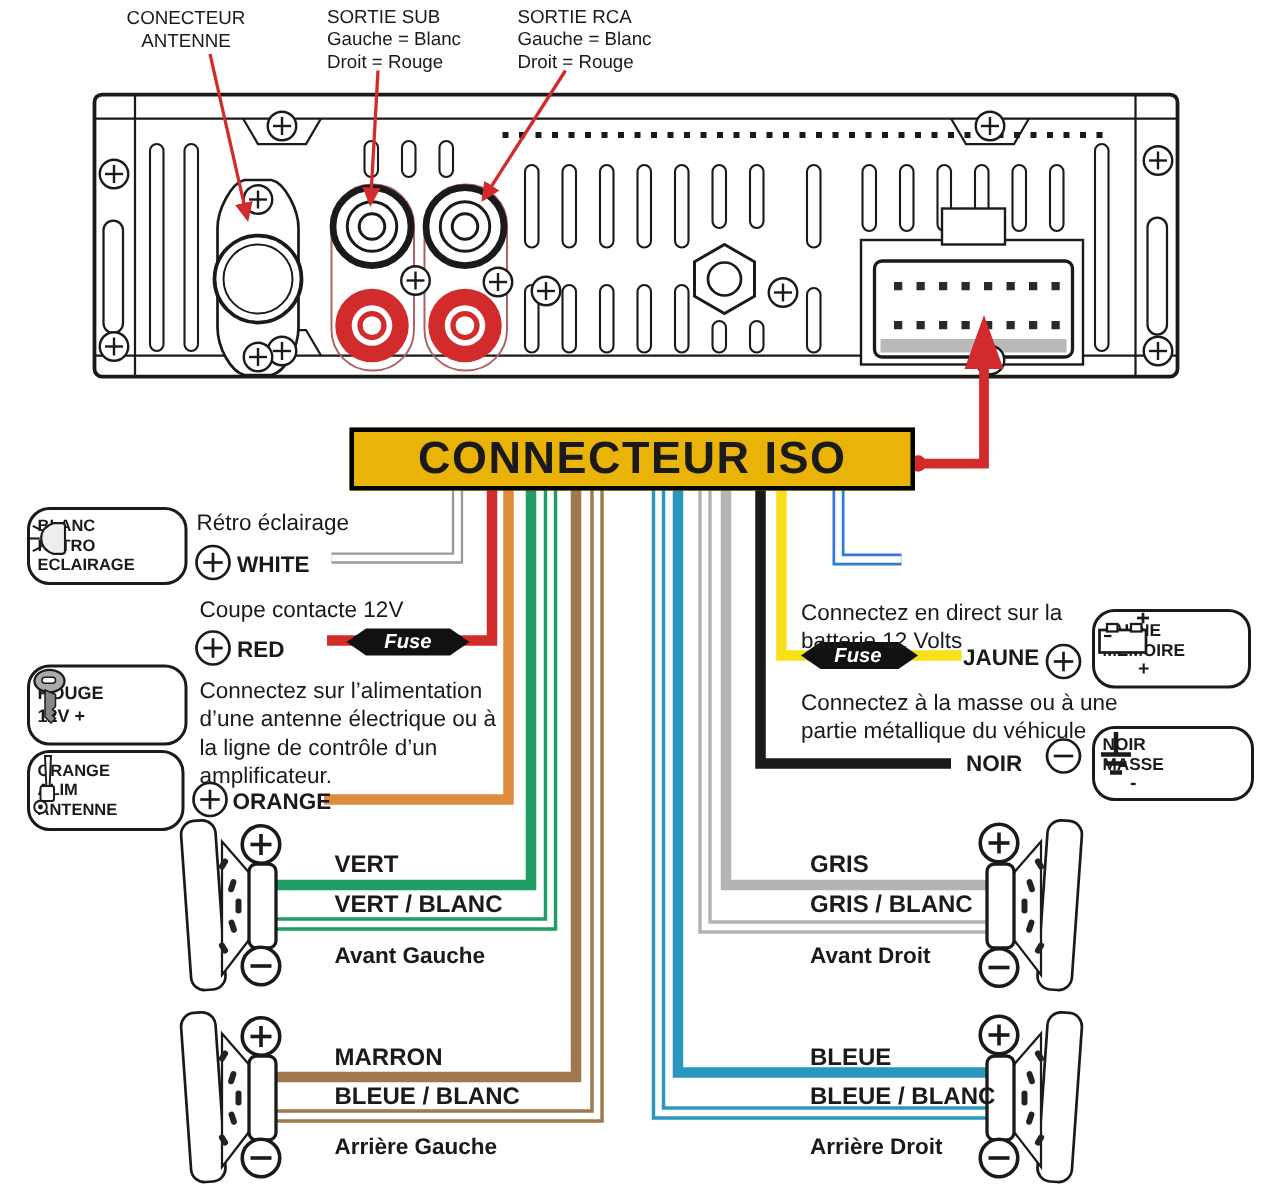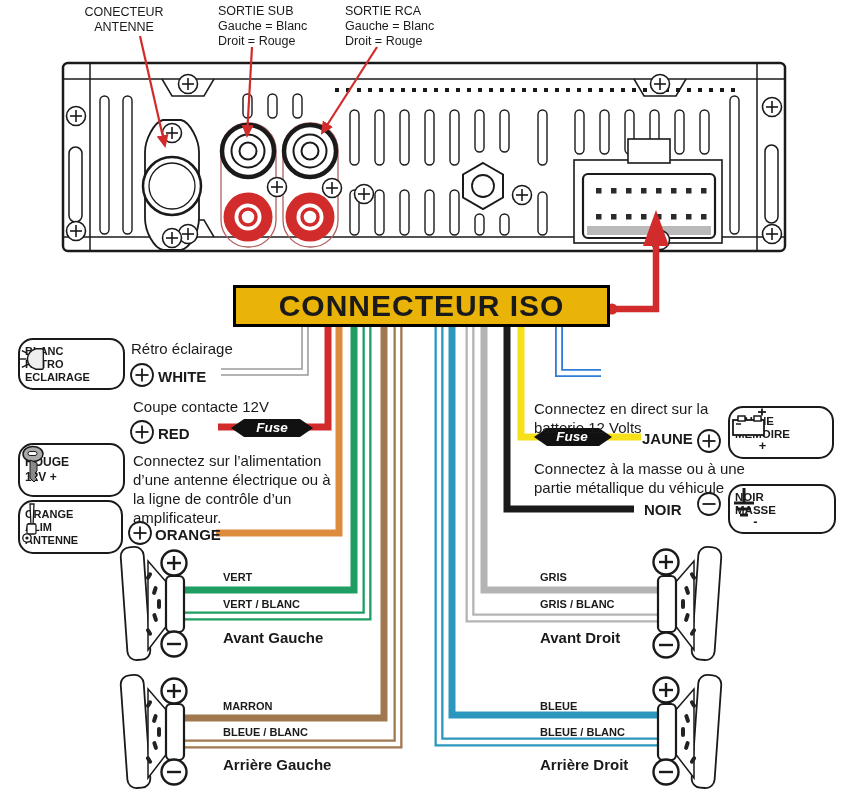--- a/index.html
+++ b/index.html
@@ -2,21 +2,21 @@
 <html style="--c-red: #d22b2b; --c-orange: #dd8c3e; --c-green: #1f9d63; --c-brown: #a0784f; --c-blue: #2b97be; --c-gray: #b4b4b4; --c-black_wire: #1a1a1a; --c-yellow: #f6e01a; --c-blue_white: #2f7bd6; --c-white_wire_outline: #9a9a9a; --c-arrow: #d22b2b;"><head>
 <meta charset="utf-8">
 <style>
   html,body{margin:0;padding:0;background:#fff;}
   .canvas{position:relative;width:852px;height:796px;background:#fff;overflow:hidden;
           font-family:"Liberation Sans",sans-serif;color:#1a1a1a;}
   svg{position:absolute;left:0;top:0;}
   .txt{position:absolute;white-space:pre-line;}
   .fs12{font-size:12.5px;line-height:15px;}
   .fs15{font-size:15px;line-height:19px;}
-  .fs14{font-size:11px;line-height:16px;}
+  .fs14{font-size:16px;line-height:16px;}
   .b{font-weight:bold;}
   .iso-box{position:absolute;left:233px;top:285px;width:377px;height:42px;box-sizing:border-box;
            border:3px solid #000;background:#eab308;display:flex;align-items:center;justify-content:center;
            font-weight:bold;font-size:30px;letter-spacing:1px;}
   .lblbox{position:absolute;box-sizing:border-box;border:2.5px solid #1a1a1a;border-radius:15px;
           background:#fff;display:flex;align-items:center;gap:4px;padding:3px 5px;}
   .lblbox .lbl{font-weight:bold;font-size:11px;line-height:13px;white-space:pre-line;}
   .lblbox .lbl.fs12b{font-size:12px;line-height:15px;}
   .boxcol{display:flex;flex-direction:column;align-items:center;}
   .boxcol .sign{font-weight:bold;font-size:13px;line-height:10px;}

